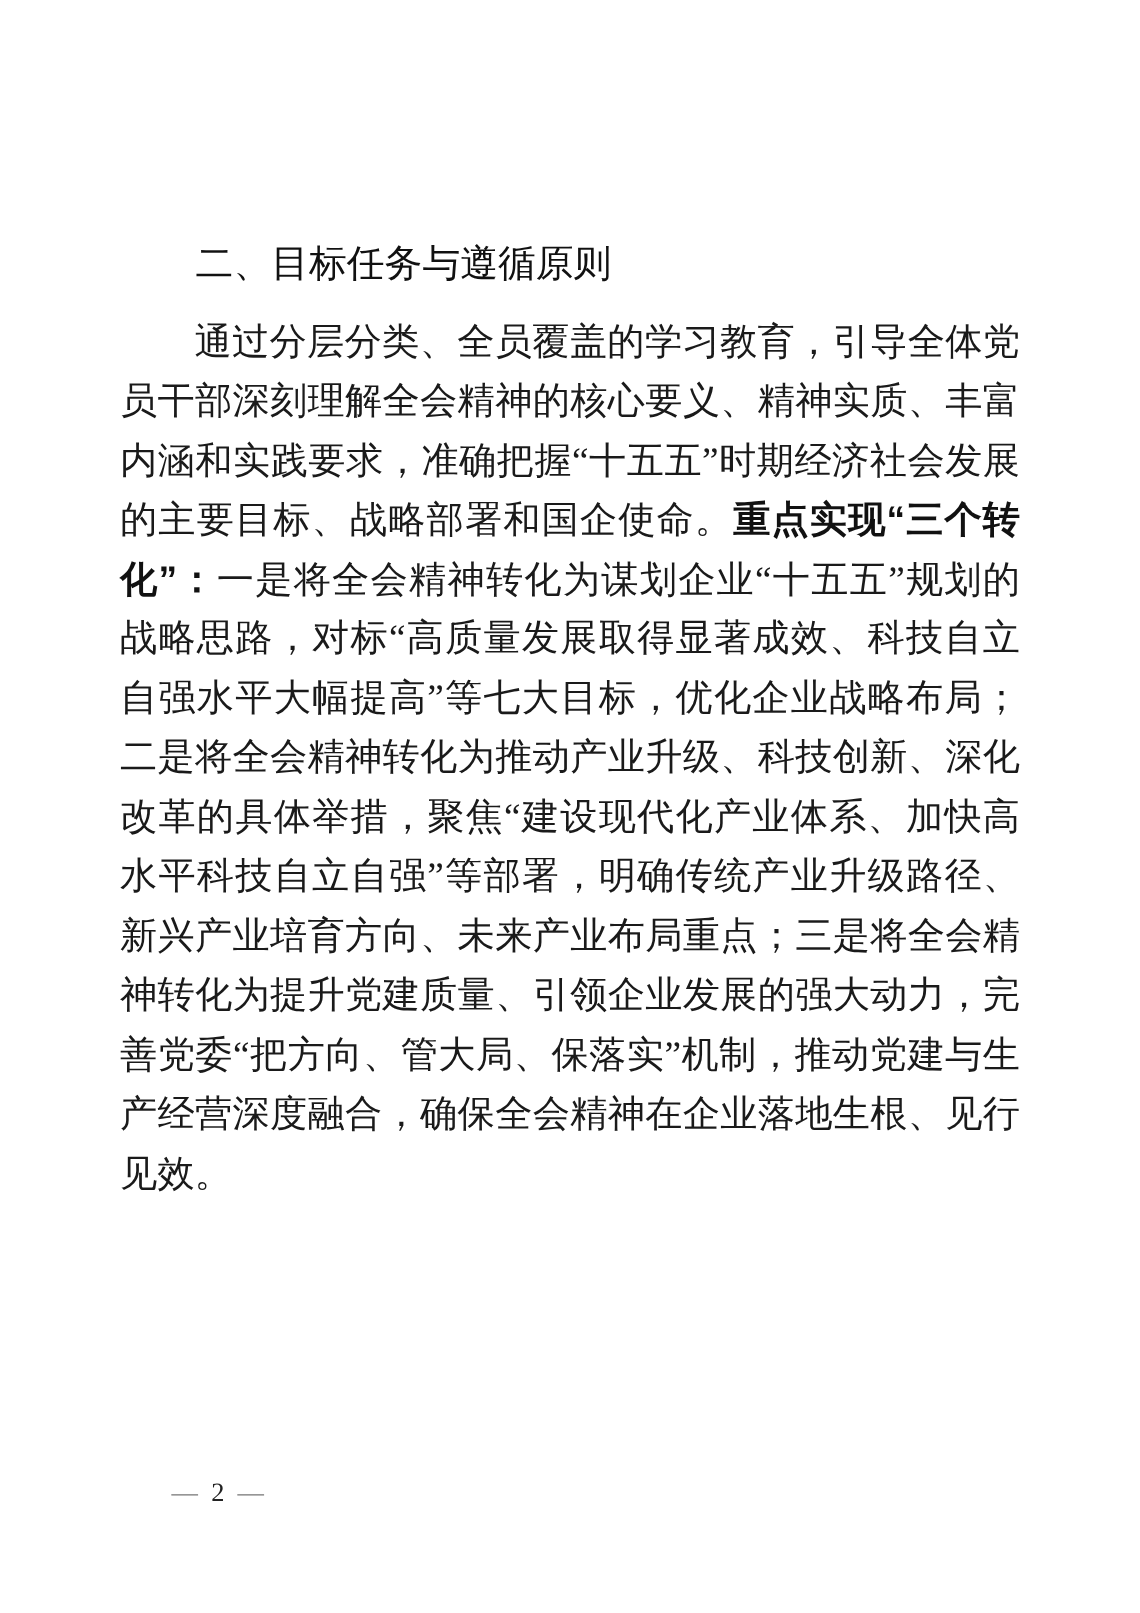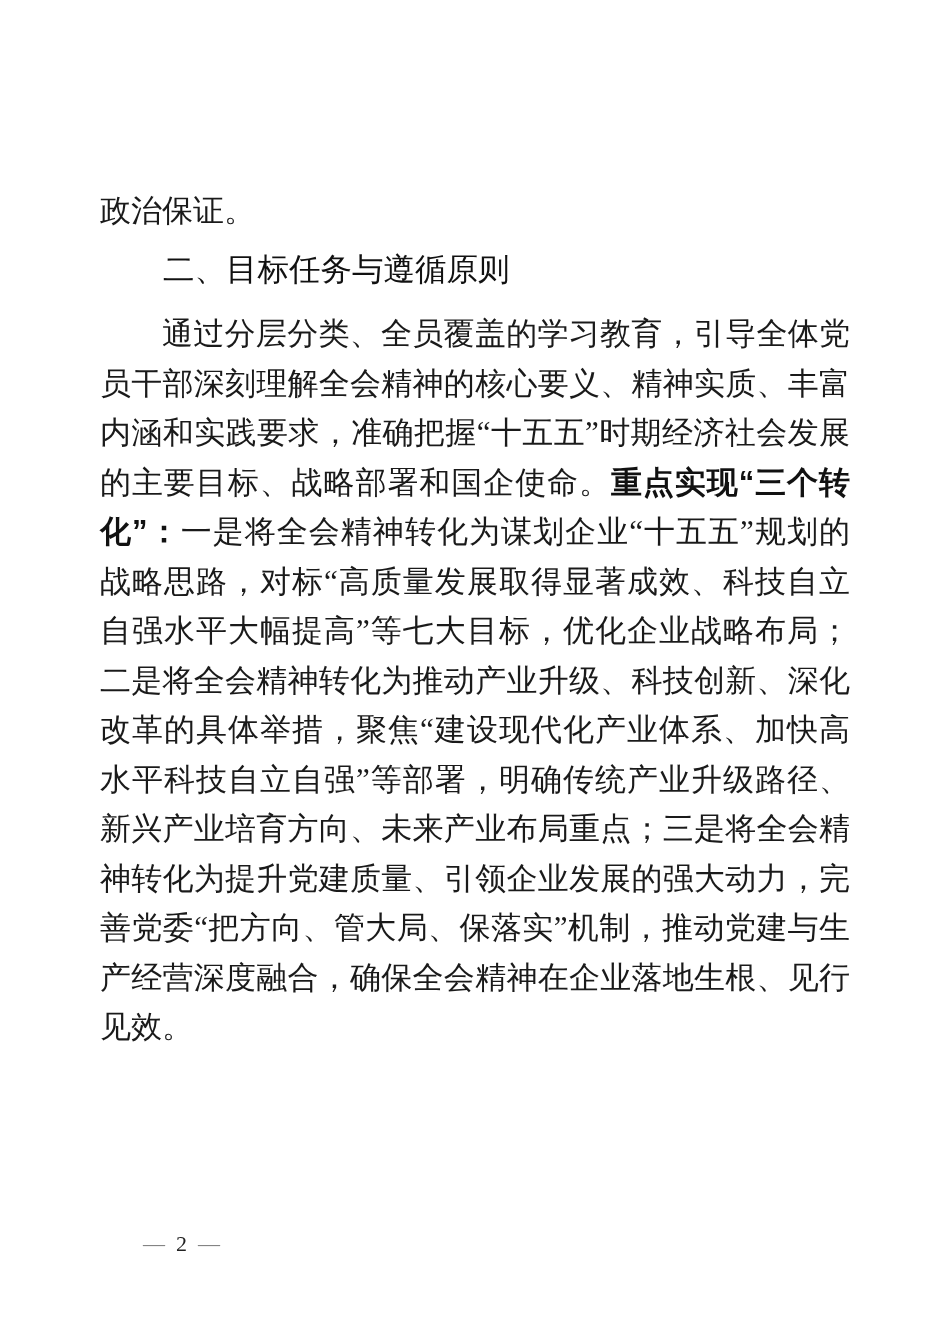--- a/index.html
+++ b/index.html
@@ -67,21 +67,20 @@
     color: #222222;
   }
 </style>
 </head>
 <body>
 
 <div class="page">
 
   <div class="content">
 
-    <p class="body-text">政治保证。</p>
 
     <h2 class="section-heading">二、目标任务与遵循原则</h2>
 
     <p class="body-text para-indent"><span>通过分层分类、全员覆盖的学习教育，引导全体党员干部深刻理解全会精神的核心要义、精神实质、丰富内涵和实践要求，准确把握“十五五”时期经济社会发展的主要目标、战略部署和国企使命。</span><span class="inline-emphasis">重点实现“三个转化”：</span><span>一是将全会精神转化为谋划企业“十五五”规划的战略思路，对标“高质量发展取得显著成效、科技自立自强水平大幅提高”等七大目标，优化企业战略布局；二是将全会精神转化为推动产业升级、科技创新、深化改革的具体举措，聚焦“建设现代化产业体系、加快高水平科技自立自强”等部署，明确传统产业升级路径、新兴产业培育方向、未来产业布局重点；三是将全会精神转化为提升党建质量、引领企业发展的强大动力，完善党委“把方向、管大局、保落实”机制，推动党建与生产经营深度融合，确保全会精神在企业落地生根、见行见效。</span></p>
 
 
   </div>
 
   <div class="footer">
     <span class="dash">—</span>

